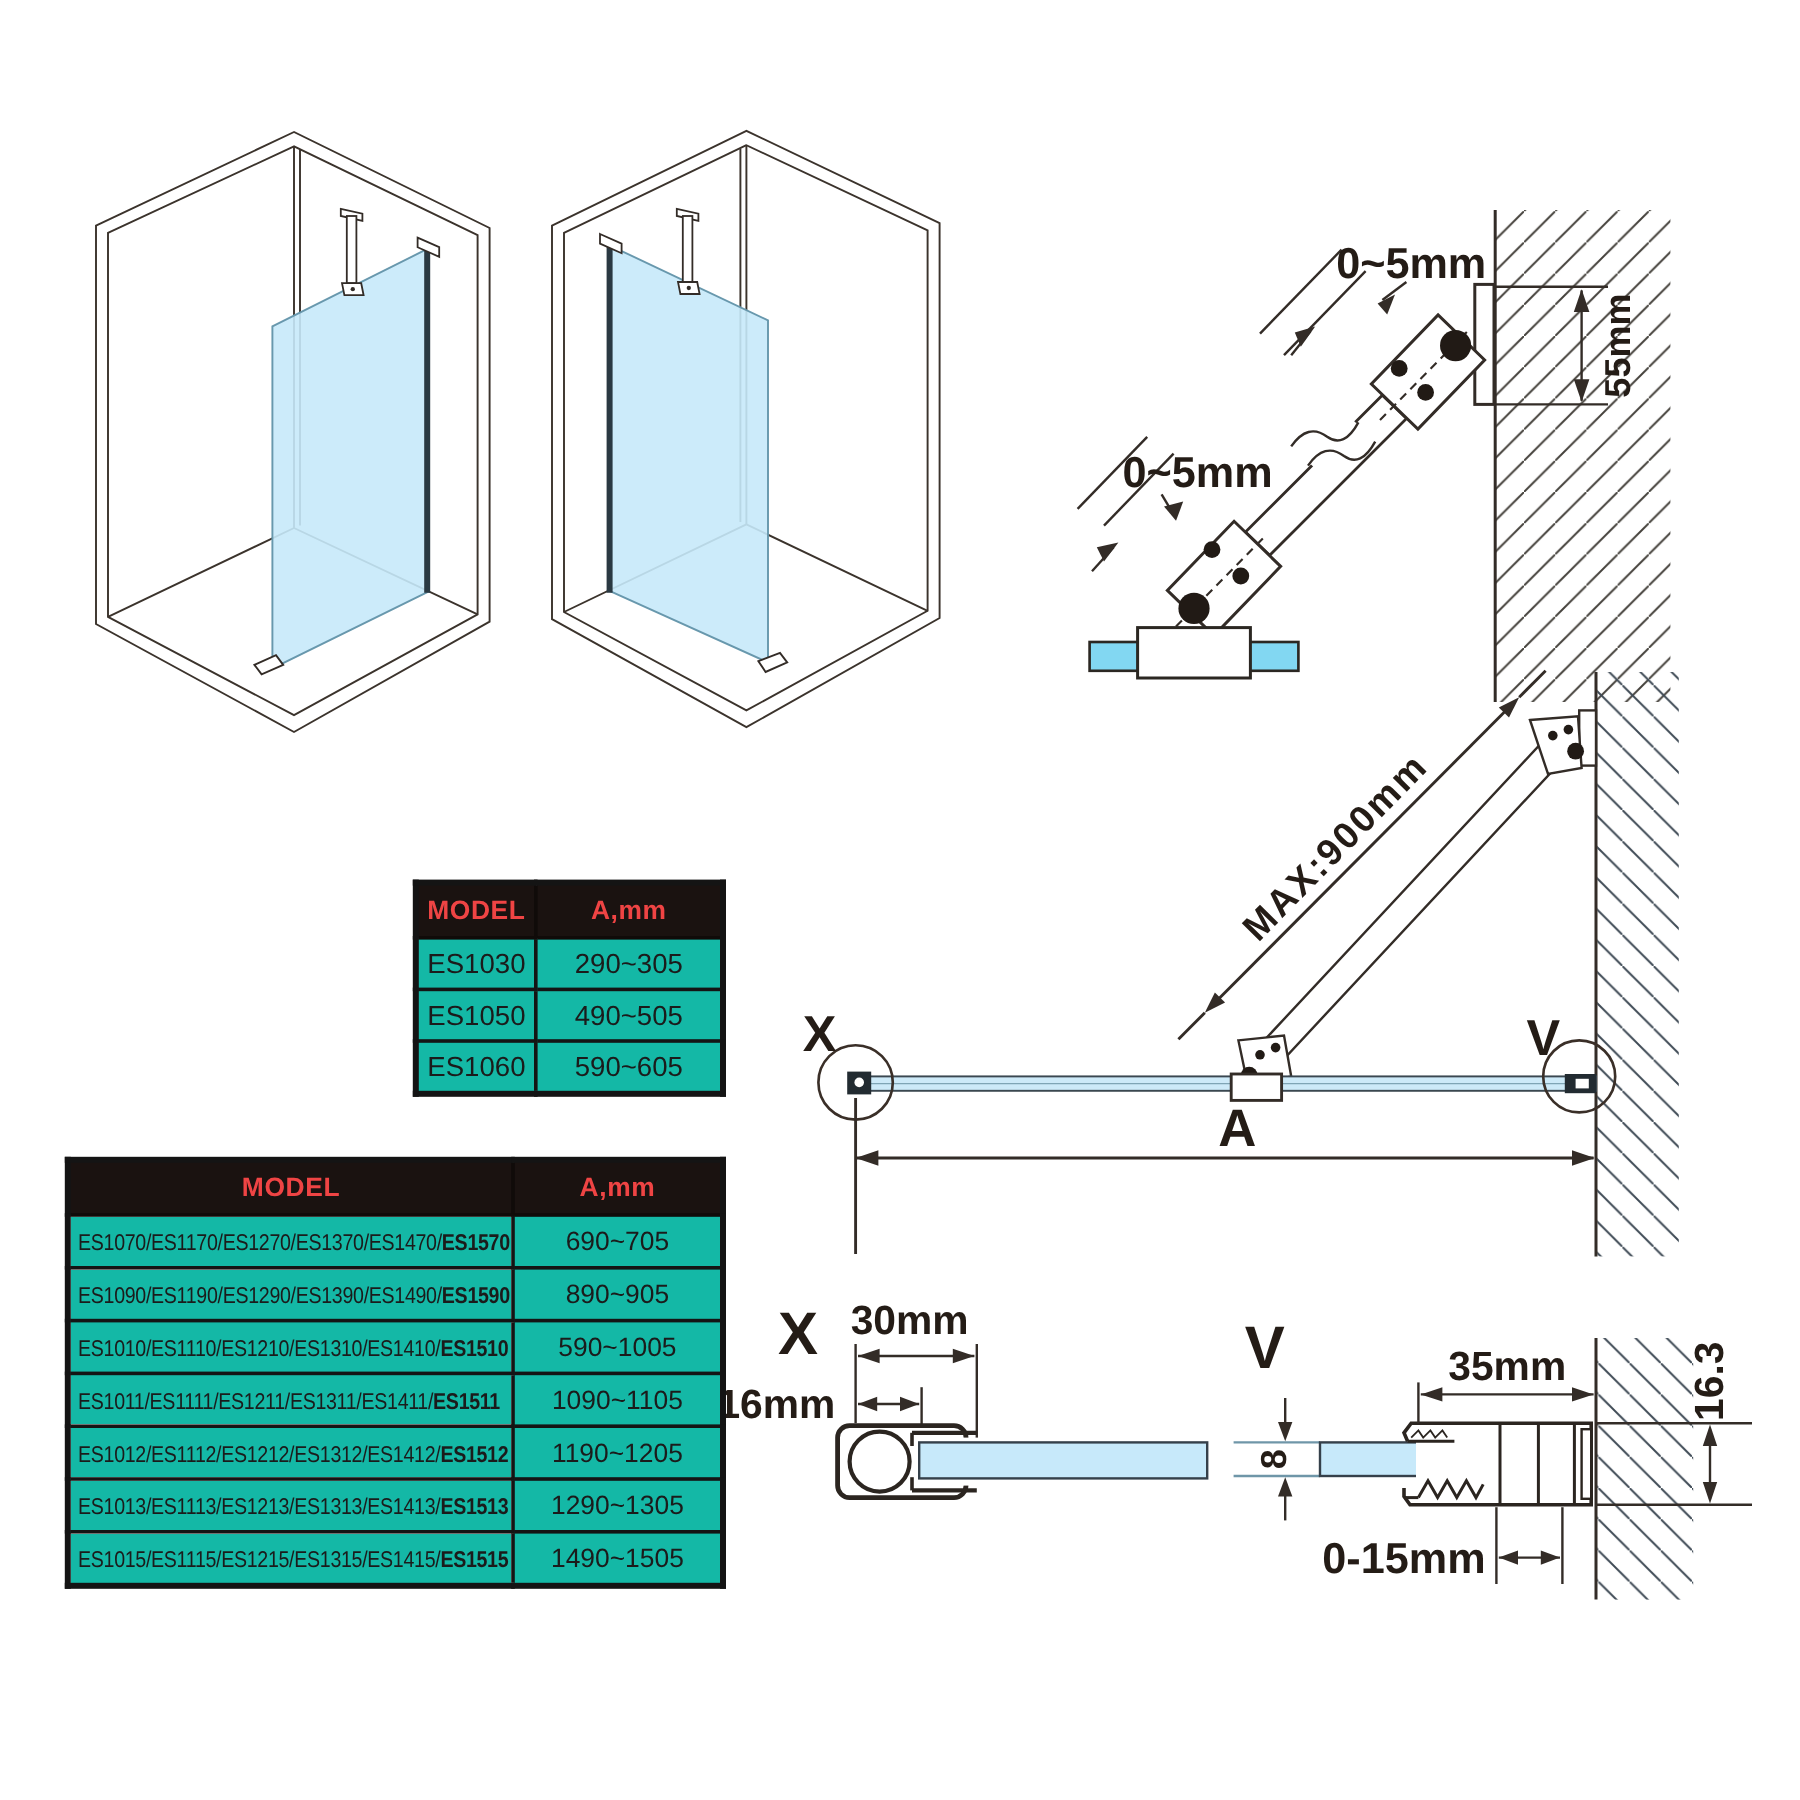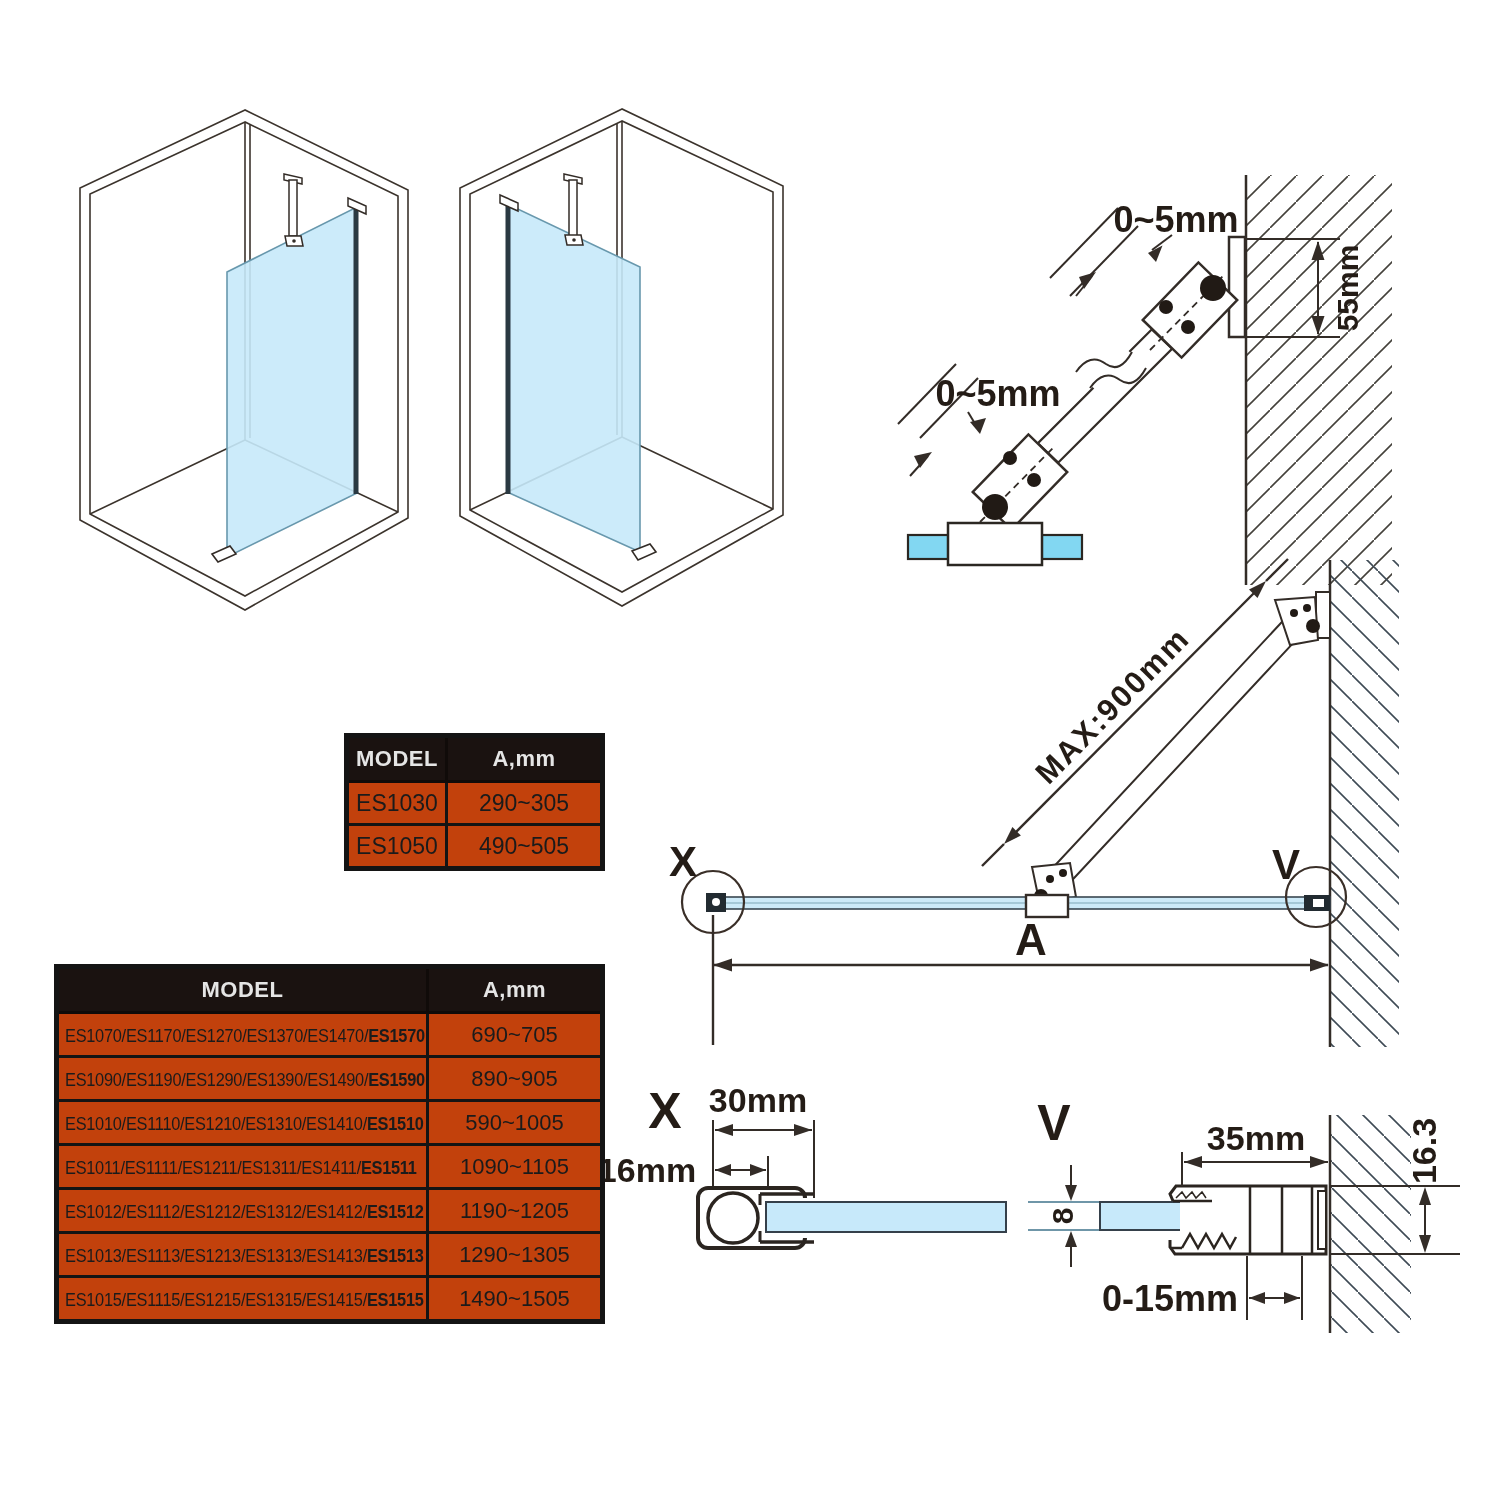--- a/index.html
+++ b/index.html
@@ -2,22 +2,22 @@
 <html><head>
 <meta charset="utf-8">
 <style>
   html,body{margin:0;padding:0;background:#ffffff;}
   #page{position:relative;width:1500px;height:1500px;background:#ffffff;overflow:hidden;
         font-family:"Liberation Sans",sans-serif;}
   .abs{position:absolute;}
   svg text{font-family:"Liberation Sans",sans-serif;fill:#241c16;font-weight:bold;}
   
   table.spec{border-collapse:collapse;table-layout:fixed;background:#fff;}
-  table.spec th{background:#1a1210;color:#e5e5e5;font-weight:bold;border:3px solid #100b09;}
-  table.spec td{border:3px solid #141414;text-align:center;color:#1b1b1b;background:#c2410c;}
+  table.spec th{background:#1a1210;color:#ef4444;font-weight:bold;border:3px solid #100b09;}
+  table.spec td{border:3px solid #141414;text-align:center;color:#1b1b1b;background:#14b8a6;}
   table.spec{border:5px solid #141414;}
   #small-table{width:256px;font-size:22px;}
   #small-table th{height:40px;font-size:22px;letter-spacing:.5px;}
   #small-table td{height:38px;font-size:23px;}
   #large-table{width:546px;font-size:22px;}
   #large-table th{height:40px;font-size:22px;letter-spacing:.5px;}
   #large-table td{height:39px;font-size:22px;}
   #large-table td.model{text-align:right;padding-left:6px;white-space:nowrap;overflow:hidden;}
   .mscale{display:inline-block;transform:scaleX(.86);transform-origin:left center;
           font-size:19px;letter-spacing:-.3px;white-space:nowrap;}
@@ -306,20 +306,24 @@
     </thead>
     <tbody>
       <tr>
         <td>ES1030</td>
         <td>290~305</td>
       </tr>
       <tr>
         <td>ES1050</td>
         <td>490~505</td>
       </tr>
+      <tr>
+        <td>ES1060</td>
+        <td>590~605</td>
+      </tr>
     </tbody>
   </table>
 
   <table id="large-table" class="spec abs" style="left:54px;top:964px;">
     <colgroup>
         <col style="width:371px">
         <col style="width:175px">
       </colgroup>
     <thead>
       <tr>

